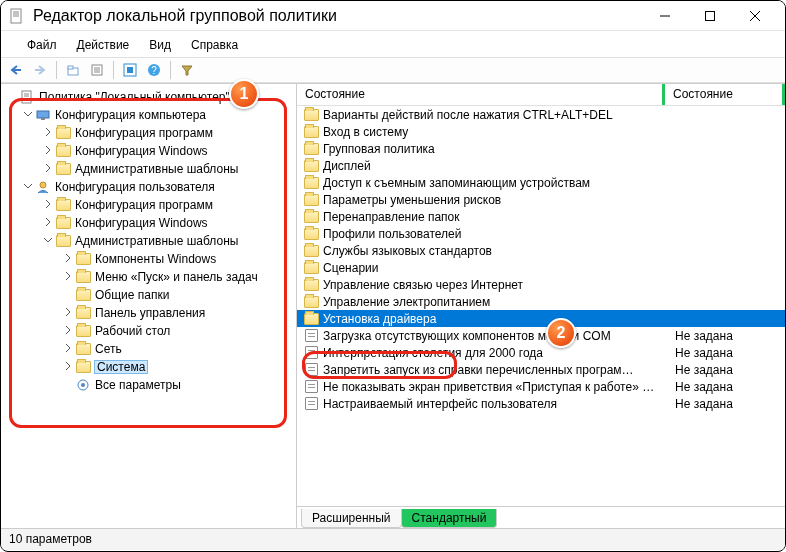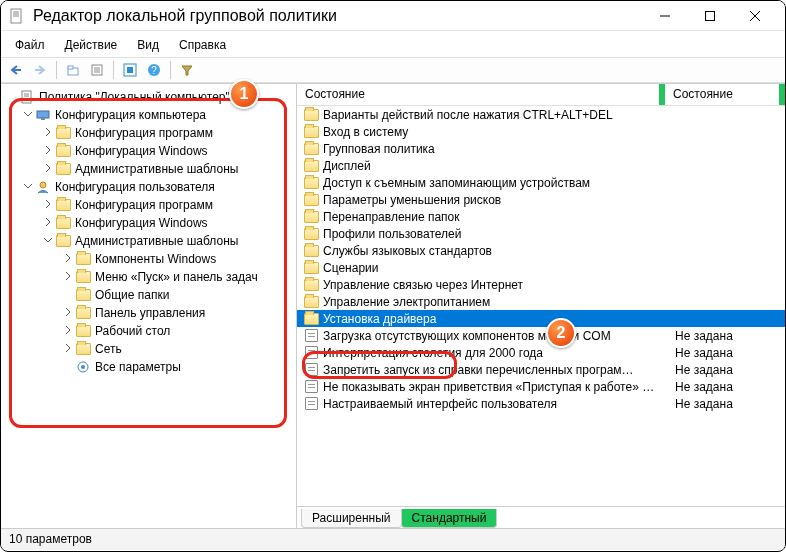--- a/index.html
+++ b/index.html
@@ -33,21 +33,21 @@
   .window-controls { display: flex; }
   .window-controls .wbtn {
     width: 45px; height: 30px; display: flex; align-items: center; justify-content: center;
     font-size: 13px; color: #000;
   }
 
   
   .menubar {
     display: flex;
     gap: 0;
-    padding: 3px 4px 1px 4px;
+    padding: 3px 4px 1px 16px;
     background: #fff;
   }
   .menubar .menu-item {
     padding: 4px 10px;
     font-size: 12px;
   }
 
   
   .toolbar {
     display: flex;
@@ -136,21 +136,21 @@
   
   .list-header {
     display: flex;
     height: 22px;
     border-bottom: 1px solid #e0e0e0;
     background: #fff;
     font-size: 12px;
   }
   .list-header .col {
     padding: 3px 8px;
-    border-right: 6px solid #22c55e;
+    border-right: 3px solid #22c55e;
   }
   .list-header .col:first-child { flex: 1; }
   .list-header .col:nth-child(2) { width: 120px; }
 
   .list-body {
     overflow-y: scroll;
     overflow-x: hidden;
     flex: 1;
   }
   .list-row {
@@ -476,20 +476,29 @@
       </div>
       <div class="tree-row indent-3">
         <span class="exp"><svg width="10" height="10">
               <path d="M3 1 L7 5 L3 9" fill="none" stroke="#555"></path>
             </svg></span>
         <span class="ticon">
             <span class="folder"></span>
           </span>
         <span class="tlabel">Сеть</span>
       </div>
+      <div class="tree-row indent-3 selected">
+        <span class="exp"><svg width="10" height="10">
+              <path d="M3 1 L7 5 L3 9" fill="none" stroke="#555"></path>
+            </svg></span>
+        <span class="ticon">
+            <span class="folder"></span>
+          </span>
+        <span class="tlabel">Система</span>
+      </div>
       <div class="tree-row indent-3">
         <span class="exp"></span>
         <span class="ticon">
           <svg width="14" height="14">
               <circle cx="7" cy="7" r="5" fill="none" stroke="#4a88c6"></circle>
               <circle cx="7" cy="7" r="2" fill="#4a88c6"></circle>
             </svg>
         </span>
         <span class="tlabel">Все параметры</span>
       </div>

